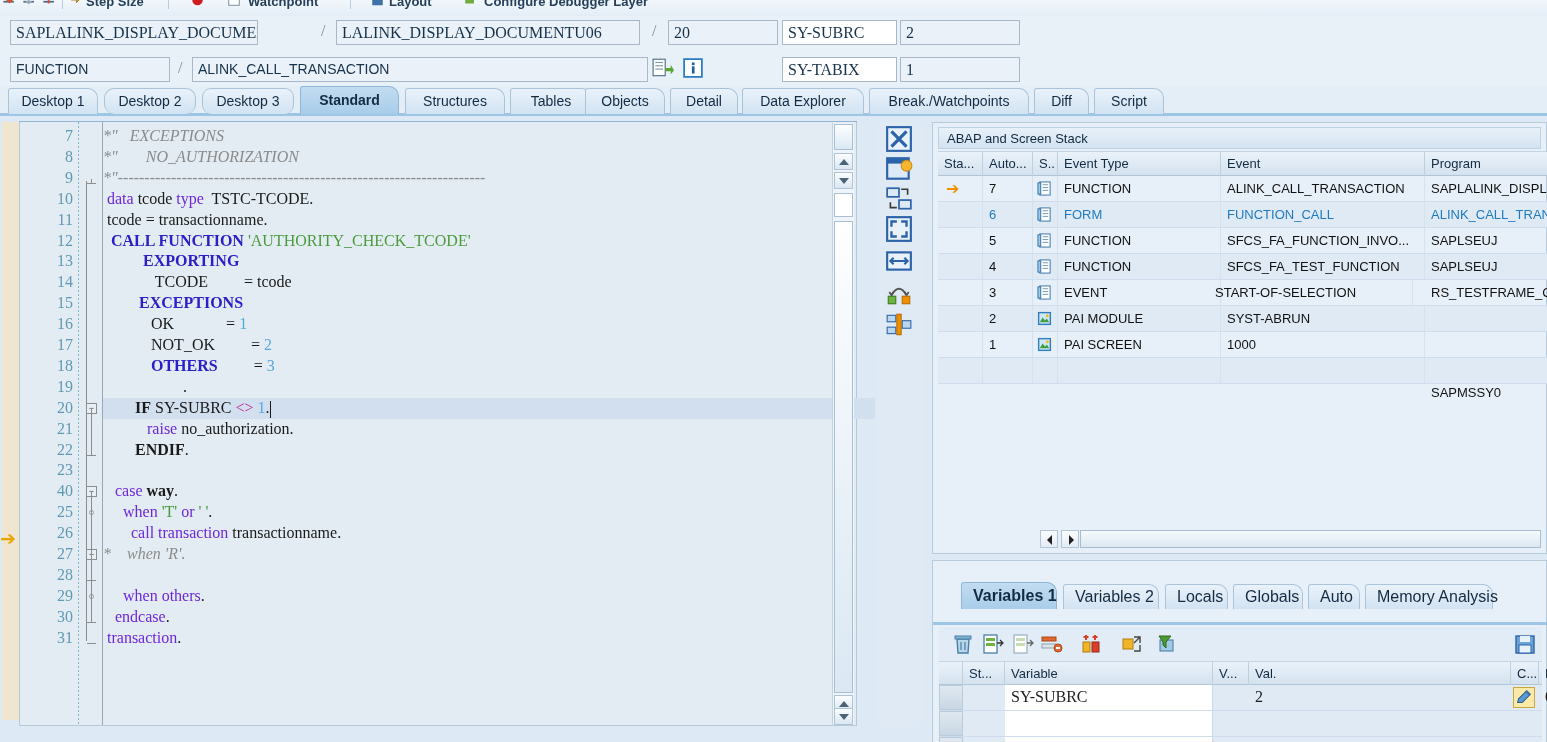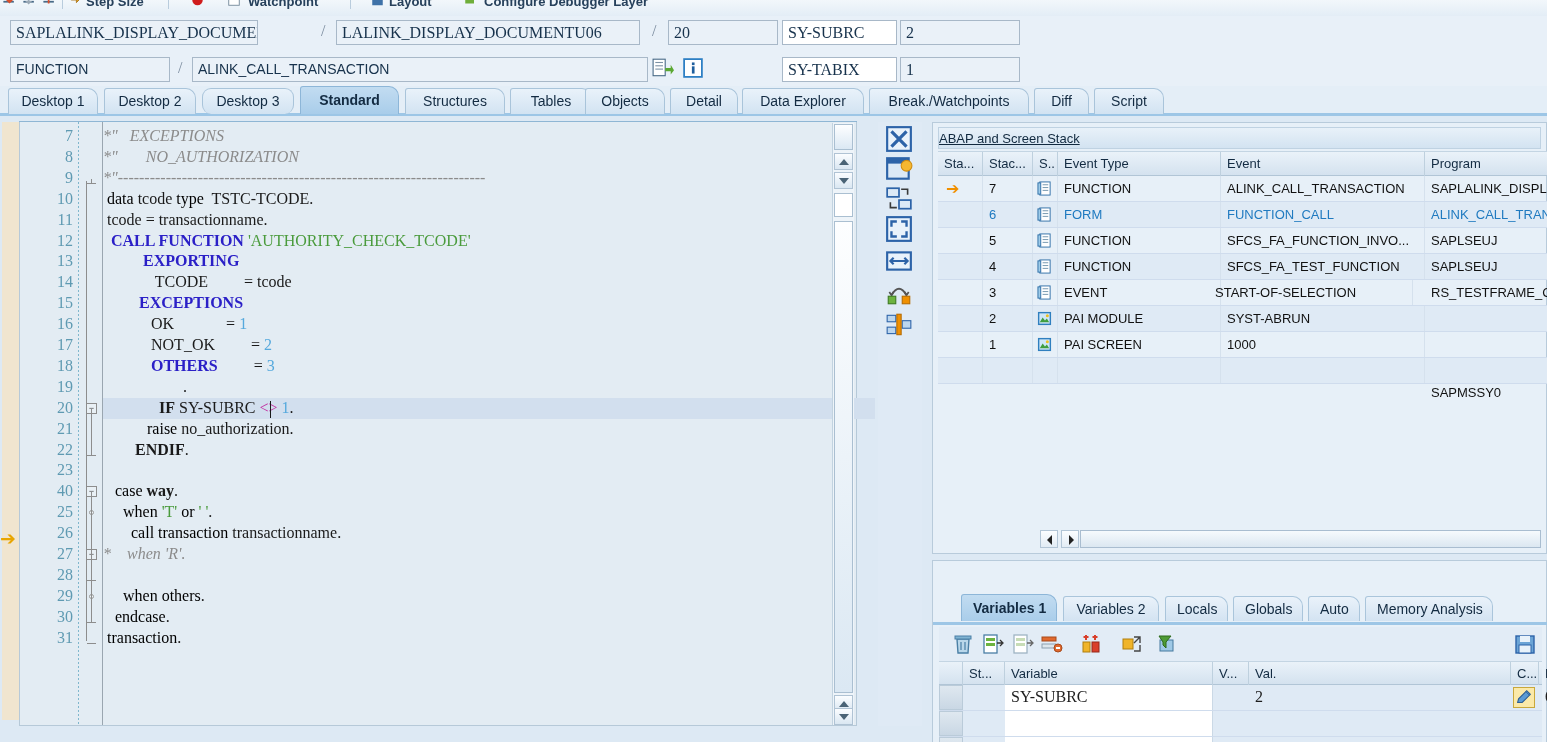--- a/index.html
+++ b/index.html
@@ -82,21 +82,21 @@
              font-family:"Liberation Sans",sans-serif;}
   .folddash { position:absolute; left:5px; width:9px; height:1px; background:#8d8d8d; }
   .folddot { position:absolute; left:7px; width:5px; height:5px; border:1px solid #9a9a9a; border-radius:50%; background:#eef4f8;}
   .codearea { position:absolute; left:83px; top:0; right:26px; height:100%; overflow:hidden; }
   .codearea-rule { position:absolute; left:82px; top:0; width:1px; height:100%; background:#9aa6b0;}
   .cl { position:absolute; left:0; white-space:pre; font-family:"Liberation Serif",serif; font-size:16px; color:#1a1a1a; }
   .hl-row { position:absolute; left:83px; width:772px; height:21px; background:#d2dfee; }
   .cursor-bar { position:absolute; width:1px; height:17px; background:#1a1a1a; }
 
   
-  .k  { color:#000000; }          
+  .k  { color:#6d28d9; }          
   .kb { color:#1a1a1a; font-weight:bold; }  
   .kbb{ color:#2b20c7; font-weight:bold; }
   .s  { color:#4a9b3c; }          
   .n  { color:#56a9dd; }          
   .c  { color:#8b8b8b; font-style:italic; }  
   .op { color:#c02fa0; }          
   .t  { color:#1a1a1a; }
 
   
   .code-vsb { position:absolute; right:2px; top:1px; width:22px; height:602px; background:#eef4f9; border-left:1px solid #c2d3e0;}
@@ -110,21 +110,21 @@
 
   
   .icocol { position:absolute; left:878px; top:6px; width:44px; height:604px; background:#dfeaf5; }
   .icobtn { position:absolute; left:7px; width:28px; height:26px; }
 
   
   .stackpanel { position:absolute; left:932px; top:6px; width:615px; height:432px;
                 background:#e7f0f8; border:1px solid #b8cbdb; }
   .panel-title { position:absolute; left:5px; top:4px; right:5px; height:22px;
                  background:linear-gradient(180deg,#e8f1f9,#d3e3f1); border:1px solid #bfd2e2;
-                 line-height:21px; padding-left:0; font-size:13px; color:#11293f;text-decoration:underline; }
+                 line-height:21px; padding-left:8px; font-size:13px; color:#11293f; }
   .grid { position:absolute; left:5px; top:28px; right:0; }
   .ghead { position:relative; height:25px; background:linear-gradient(180deg,#eaf2f9,#d4e2ef);
            border-top:1px solid #c4d5e3; border-bottom:1px solid #b1c5d6; }
   .gh { position:absolute; top:0; height:25px; line-height:24px; padding-left:6px;
         font-size:13px; color:#132b42; border-right:1px solid #bed0de; overflow:hidden; white-space:nowrap;}
   .grow { position:relative; height:26px; border-bottom:1px solid #cfdced; }
   .grow.alt { background:#dfeaf5; }
   .gc { position:absolute; top:0; height:25px; line-height:25px; padding-left:6px;
         font-size:13px; color:#111; border-right:1px solid #d5e1ed; overflow:hidden; white-space:nowrap; }
   .gc.blue { color:#1f7ac0; }
@@ -135,22 +135,22 @@
   .hsb-btn { position:absolute; width:18px; height:18px; background:linear-gradient(180deg,#fbfdff,#e2ecf5);
              border:1px solid #b2c5d6; }
   .hsb-track { position:absolute; left:40px; right:0; height:18px;
                background:linear-gradient(180deg,#f6fafd,#dbe7f1); border:1px solid #a9bdd0; }
 
   
   .varpanel { position:absolute; left:932px; top:444px; width:615px; height:298px;
               background:#e7f0f8; border:1px solid #b8cbdb; border-bottom:none;}
   .vtabbar { position:absolute; left:0; top:36px; width:615px; height:28px; }
   .vtabbar .vbase { position:absolute; left:0; bottom:0; width:615px; height:3px; background:#9dc6e6; }
-  .vtab { position:absolute; bottom:4px; height:25px; line-height:24px; padding:0 11px;
-          font-size:14px; color:#132b42; white-space:nowrap;
+  .vtab { position:absolute; bottom:16px; height:25px; line-height:24px; padding:0 11px;
+          font-size:16px; color:#132b42; white-space:nowrap;
           background:linear-gradient(180deg,#eaf2fa,#d3e3f2);
           border:1px solid #aac5db; border-bottom:none; border-radius:3px 10px 0 0; }
   .vtab.active { background:linear-gradient(180deg,#c2dcf1,#a9cdea); border-color:#8db6d8;
                  font-weight:bold; height:27px; line-height:26px; z-index:4; }
   .vtoolbar { position:absolute; left:6px; top:66px; width:603px; height:34px; background:#e2ecf6;}
   .vtb-ico { position:absolute; top:5px; width:24px; height:24px; }
 
   .vgrid { position:absolute; left:6px; top:100px; width:603px; }
   .vhead { position:relative; height:24px; background:linear-gradient(180deg,#eaf2f9,#d4e2ef);
            border-top:1px solid #c4d5e3; border-bottom:1px solid #b1c5d6;}
@@ -237,21 +237,21 @@
       <rect x="8" y="7.5" width="2.4" height="6.5" fill="#1f5f9e"></rect>
     </svg>
     <div class="fld white" style="left:782px; top:41px; width:115px;">SY-TABIX</div>
     <div class="fld" style="left:900px; top:41px; width:120px;">1</div>
   </div>
 
   <div class="tabbar">
     <div class="base"></div>
     <div id="tabs-host">
         <div class="tab" style="left: 8px; width: 90px; text-align: center;"><span>Desktop 1</span></div>
-        <div class="tab" style="left: 104px; width: 92px; text-align: center;"><span>Desktop 2</span></div>
+        <div class="tab" style="left: 104px; width: 92px; text-align: center; border-radius: 10px;"><span>Desktop 2</span></div>
         <div class="tab" style="left: 202px; width: 92px; text-align: center; border-radius: 9px;"><span>Desktop 3</span></div>
         <div class="tab active" style="left: 300px; width: 99px; text-align: center;"><span>Standard</span></div>
         <div class="tab" style="left: 405px; width: 100px; text-align: center;"><span>Structures</span></div>
         <div class="tab" style="left: 510px; width: 82px; text-align: center;"><span>Tables</span></div>
         <div class="tab" style="left: 585px; width: 80px; text-align: center;"><span>Objects</span></div>
         <div class="tab" style="left: 670px; width: 68px; text-align: center;"><span>Detail</span></div>
         <div class="tab" style="left: 742px; width: 122px; text-align: center;"><span>Data Explorer</span></div>
         <div class="tab" style="left: 869px; width: 160px; text-align: center;"><span>Break./Watchpoints</span></div>
         <div class="tab" style="left: 1034px; width: 55px; text-align: center;"><span>Diff</span></div>
         <div class="tab" style="left: 1094px; width: 70px; text-align: center;"><span>Script</span></div>
@@ -321,21 +321,21 @@
           <div class="cl" style="top: 67.7px;"><span class="t"> </span><span class="k">data</span><span class="t"> tcode </span><span class="k">type</span><span class="t">  TSTC-TCODE.</span></div>
           <div class="cl" style="top: 88.6px;"><span class="t"> tcode = transactionname.</span></div>
           <div class="cl" style="top: 109.5px;"><span class="t">  </span><span class="kbb">CALL FUNCTION</span><span class="t"> </span><span class="s">'AUTHORITY_CHECK_TCODE'</span></div>
           <div class="cl" style="top: 130.4px;"><span class="t">          </span><span class="kbb">EXPORTING</span></div>
           <div class="cl" style="top: 151.3px;"><span class="t">             TCODE         = tcode</span></div>
           <div class="cl" style="top: 172.2px;"><span class="t">         </span><span class="kbb">EXCEPTIONS</span></div>
           <div class="cl" style="top: 193.1px;"><span class="t">            OK             = </span><span class="n">1</span></div>
           <div class="cl" style="top: 214px;"><span class="t">            NOT_OK         = </span><span class="n">2</span></div>
           <div class="cl" style="top: 234.9px;"><span class="t">            </span><span class="kbb">OTHERS</span><span class="t">         = </span><span class="n">3</span></div>
           <div class="cl" style="top: 255.8px;"><span class="t">                    .</span></div>
-          <div class="cl" style="top: 276.7px; padding-left: 24px;"><span class="t">        </span><span class="kb">IF</span><span class="t"> SY-SUBRC </span><span class="op">&lt;&gt;</span><span class="t"> </span><span class="n">1</span><span class="t">.</span></div>
+          <div class="cl" style="top: 276.7px;"><span class="t">        </span><span class="kb">IF</span><span class="t"> SY-SUBRC </span><span class="op">&lt;&gt;</span><span class="t"> </span><span class="n">1</span><span class="t">.</span></div>
           <div class="cl" style="top: 297.6px;"><span class="t">           </span><span class="k">raise</span><span class="t"> no_authorization.</span></div>
           <div class="cl" style="top: 318.5px;"><span class="t">        </span><span class="kb">ENDIF</span><span class="t">.</span></div>
           <div class="cl" style="top: 339.4px;"><span class="t"></span></div>
           <div class="cl" style="top: 360.3px;"><span class="t">   </span><span class="k">case</span><span class="t"> </span><span class="kb">way</span><span class="t">.</span></div>
           <div class="cl" style="top: 381.2px;"><span class="t">     </span><span class="k">when</span><span class="t"> </span><span class="s">'T'</span><span class="t"> </span><span class="k">or</span><span class="t"> </span><span class="s">' '</span><span class="t">.</span></div>
           <div class="cl" style="top: 402.1px;"><span class="t">       </span><span class="k">call transaction</span><span class="t"> transactionname.</span></div>
           <div class="cl" style="top: 423px;"><span class="c">*    </span><span class="c">when 'R'.</span></div>
           <div class="cl" style="top: 464.8px;"><span class="t">     </span><span class="k">when others</span><span class="t">.</span></div>
           <div class="cl" style="top: 485.7px;"><span class="t">   </span><span class="k">endcase</span><span class="t">.</span></div>
           <div class="cl" style="top: 506.6px;"><span class="t"> </span><span class="k">transaction</span><span class="t">.</span></div>
@@ -397,21 +397,21 @@
         <rect x="16" y="8" width="8" height="7" fill="#bcd6ee" stroke="#2d63a8"></rect>
         <rect x="11" y="2" width="4" height="19" fill="#f09000" stroke="#b56b00"></rect>
       </svg>
     </div>
 
     <div class="stackpanel">
       <div class="panel-title">ABAP and Screen Stack</div>
       <div class="grid" style="width:610px;">
         <div class="ghead" id="stack-head-host">
             <div class="gh" style="left: 0px; width: 45px;">Sta...</div>
-            <div class="gh" style="left: 45px; width: 50px;">Stac...</div>
+            <div class="gh" style="left: 45px; width: 50px;">Auto...</div>
             <div class="gh" style="left: 95px; width: 25px;">S..</div>
             <div class="gh" style="left: 120px; width: 163px;">Event Type</div>
             <div class="gh" style="left: 283px; width: 204px;">Event</div>
             <div class="gh" style="left: 487px; width: 123px;">Program</div>
           </div>
         <div id="stack-rows-host">
             <div class="grow">
               <span class="row-arrow">➔</span>
               <div class="gc" style="left: 0px; width: 45px;"></div>
               <div class="gc" style="left: 45px; width: 50px;">7</div>

